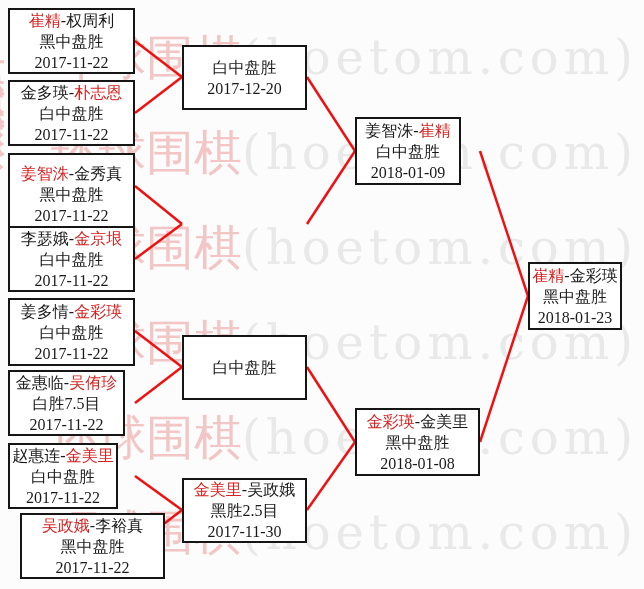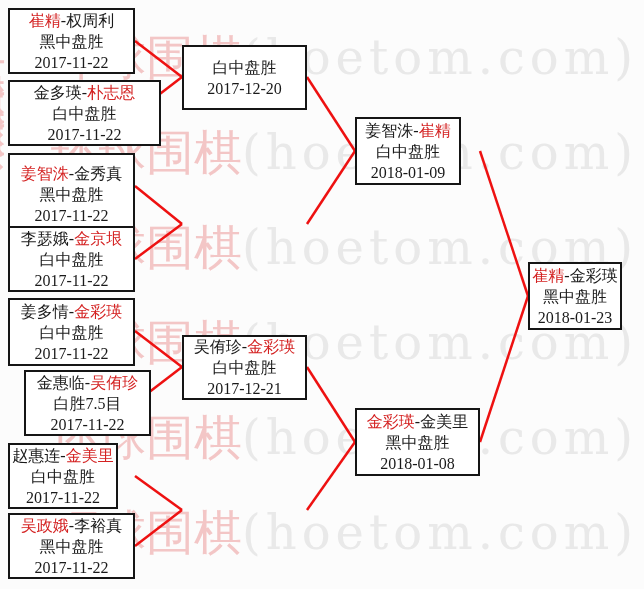--- a/index.html
+++ b/index.html
@@ -73,64 +73,67 @@
     <line x1="307" y1="510" x2="355" y2="442"></line>
     <line x1="480" y1="151" x2="528" y2="296"></line>
     <line x1="480" y1="442" x2="528" y2="296"></line>
   </svg>
 
   <div class="box" style="left:8px;top:8px;width:127px;height:66px">
     <div class="players"><span class="winner">崔精</span><span>-</span><span>权周利</span></div>
     <div class="result">黑中盘胜</div>
     <div class="date">2017-11-22</div>
   </div>
-  <div class="box" style="left:8px;top:80px;width:153px;height:66px">
+  <div class="box" style="left:8px;top:80px;width:127px;height:66px">
     <div class="players"><span>金多瑛</span><span>-</span><span class="winner">朴志恩</span></div>
     <div class="result">白中盘胜</div>
     <div class="date">2017-11-22</div>
   </div>
   <div class="box" style="left:8px;top:153px;width:127px;height:82px">
     <div class="players"><span class="winner">姜智洙</span><span>-</span><span>金秀真</span></div>
     <div class="result">黑中盘胜</div>
     <div class="date">2017-11-22</div>
   </div>
   <div class="box" style="left:8px;top:226px;width:127px;height:66px">
     <div class="players"><span>李瑟娥</span><span>-</span><span class="winner">金京垠</span></div>
     <div class="result">白中盘胜</div>
     <div class="date">2017-11-22</div>
   </div>
   <div class="box" style="left:8px;top:298px;width:127px;height:68px">
     <div class="players"><span>姜多情</span><span>-</span><span class="winner">金彩瑛</span></div>
     <div class="result">白中盘胜</div>
     <div class="date">2017-11-22</div>
   </div>
-  <div class="box" style="left:24px;top:370px;width:127px;height:66px">
+  <div class="box" style="left:8px;top:370px;width:117px;height:66px">
     <div class="players"><span>金惠临</span><span>-</span><span class="winner">吴侑珍</span></div>
     <div class="result">白胜7.5目</div>
     <div class="date">2017-11-22</div>
   </div>
   <div class="box" style="left:8px;top:443px;width:110px;height:66px">
     <div class="players"><span>赵惠连</span><span>-</span><span class="winner">金美里</span></div>
     <div class="result">白中盘胜</div>
     <div class="date">2017-11-22</div>
   </div>
-  <div class="box" style="left:8px;top:513px;width:127px;height:66px">
+  <div class="box" style="left:20px;top:513px;width:145px;height:66px">
     <div class="players"><span class="winner">吴政娥</span><span>-</span><span>李裕真</span></div>
     <div class="result">黑中盘胜</div>
     <div class="date">2017-11-22</div>
   </div>
 
   <div class="box" style="left:182px;top:45px;width:125px;height:65px">
     <div class="result">白中盘胜</div>
     <div class="date">2017-12-20</div>
   </div>
   <div class="box" style="left:182px;top:335px;width:125px;height:65px">
-    <div class="players"><span>吴侑珍</span><span>-</span><span class="winner">金彩瑛</span></div>
     <div class="result">白中盘胜</div>
-    <div class="date">2017-12-21</div>
+  </div>
+  <div class="box" style="left:182px;top:478px;width:125px;height:65px">
+    <div class="players"><span class="winner">金美里</span><span>-</span><span>吴政娥</span></div>
+    <div class="result">黑胜2.5目</div>
+    <div class="date">2017-11-30</div>
   </div>
 
   <div class="box" style="left:355px;top:117px;width:106px;height:68px">
     <div class="players"><span>姜智洙</span><span>-</span><span class="winner">崔精</span></div>
     <div class="result">白中盘胜</div>
     <div class="date">2018-01-09</div>
   </div>
   <div class="box" style="left:355px;top:408px;width:125px;height:68px">
     <div class="players"><span class="winner">金彩瑛</span><span>-</span><span>金美里</span></div>
     <div class="result">黑中盘胜</div>

